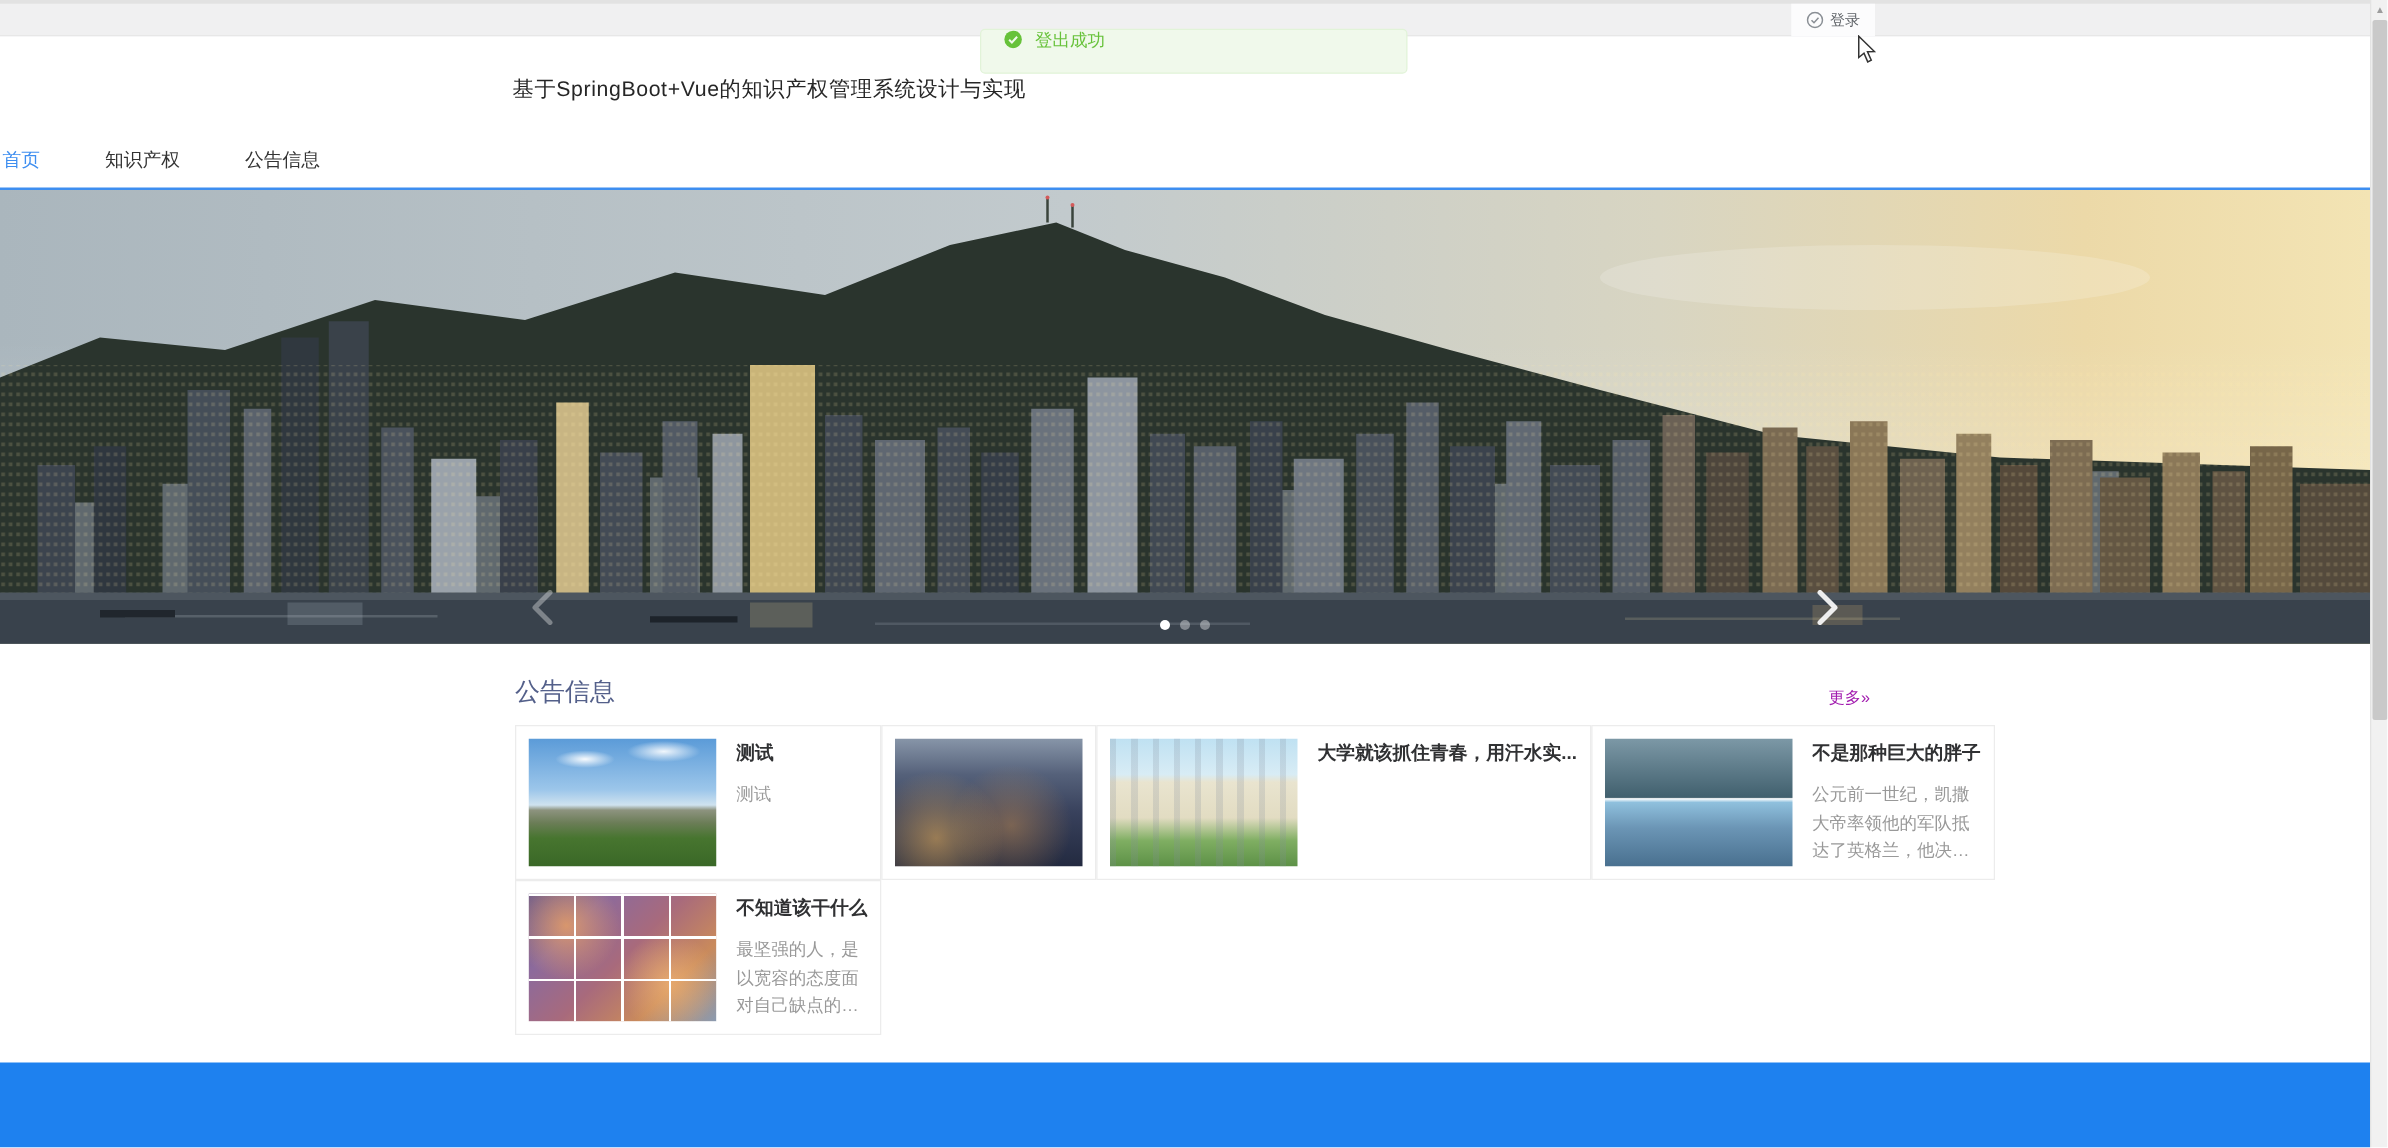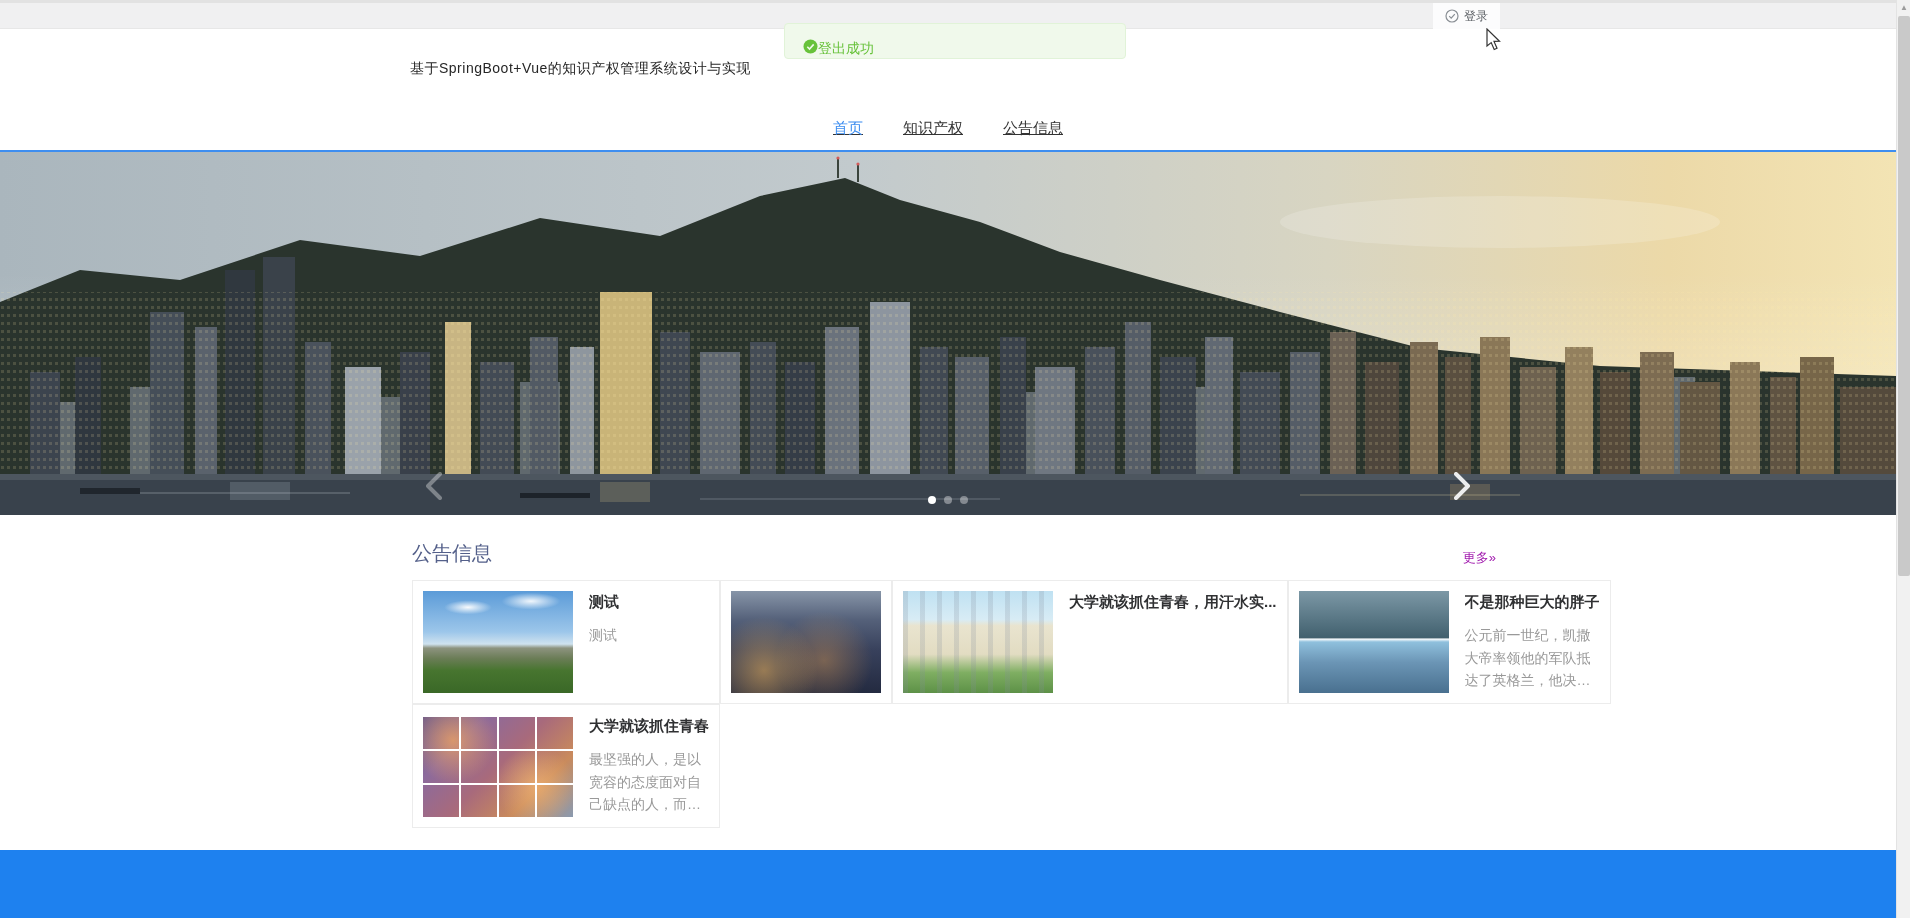--- a/index.html
+++ b/index.html
@@ -16,33 +16,33 @@
   .login-btn {
     position:absolute; top:0; right:396px; height:26px; padding:0 12px;
     background:#fcfcfd; display:flex; align-items:center; gap:5px;
     font-size:12px; color:#5f6368; cursor:pointer;
   }
   .login-btn svg { display:block; }
   
   .toast {
     position:absolute; top:23px; left:50%; transform:translateX(-50%);
     width:342px; height:36px; background:#f0f9eb; border:1px solid #e1f3d8;
-    border-radius:4px; display:flex; align-items:flex-end; padding-left:18px; gap:0;
+    border-radius:4px; display:flex; align-items:flex-start; padding-left:18px; gap:10px;
     z-index:50;
   }
   .toast .txt { font-size:14px; color:#67c23a; }
   
   .masthead { position:absolute; left:0; top:30px; width:1896px; height:120px; background:#fff; }
   .page-title {
-    position:absolute; left:410px; top:30px; font-size:14px; font-weight:400;
+    position:absolute; left:410px; top:30px; font-size:17px; font-weight:400;
     color:#262626; letter-spacing:.5px;
   }
   .nav {
     position:absolute; left:0; right:0; bottom:8px; display:flex;
-    justify-content:center; gap:36px; font-size:15px;text-decoration:underline;
+    gap:48px; font-size:15px;
   }
   .nav a { color:#333; text-decoration:none; cursor:pointer; padding:4px 2px; }
   .nav a.active { color:#3e8ef0; }
   .nav-underline { position:absolute; left:0; top:150px; width:1896px; height:2px; background:#3e8ef0; }
   
   .hero { position:absolute; left:0; top:152px; width:1896px; height:363px; overflow:hidden; background:#2b333b; }
   .hero svg.scene { position:absolute; left:0; top:0; }
   .car-arrow {
     position:absolute; top:318px; width:36px; height:36px; display:flex;
     align-items:center; justify-content:center; cursor:pointer; z-index:5;
@@ -285,21 +285,21 @@
     <div class="card">
       <div class="thumb t3"></div>
       <div class="card-text">
         <h3>不是那种巨大的胖子</h3>
         <p>公元前一世纪，凯撒大帝率领他的军队抵达了英格兰，他决心要赢得这场战争，不管遇到什么情</p>
       </div>
     </div>
     <div class="card">
       <div class="thumb t5"></div>
       <div class="card-text">
-        <h3>大学就该抓住青春</h3>
+        <h3>不知道该干什么</h3>
         <p>最坚强的人，是以宽容的态度面对自己缺点的人，而懦弱的人，则不敢面对自己的缺点，最终自</p>
       </div>
     </div>
   </div>
 </div>
 
 <div class="footer"></div>
 
 <div class="scrollbar">
   <div class="scroll-arrow">▲</div>

